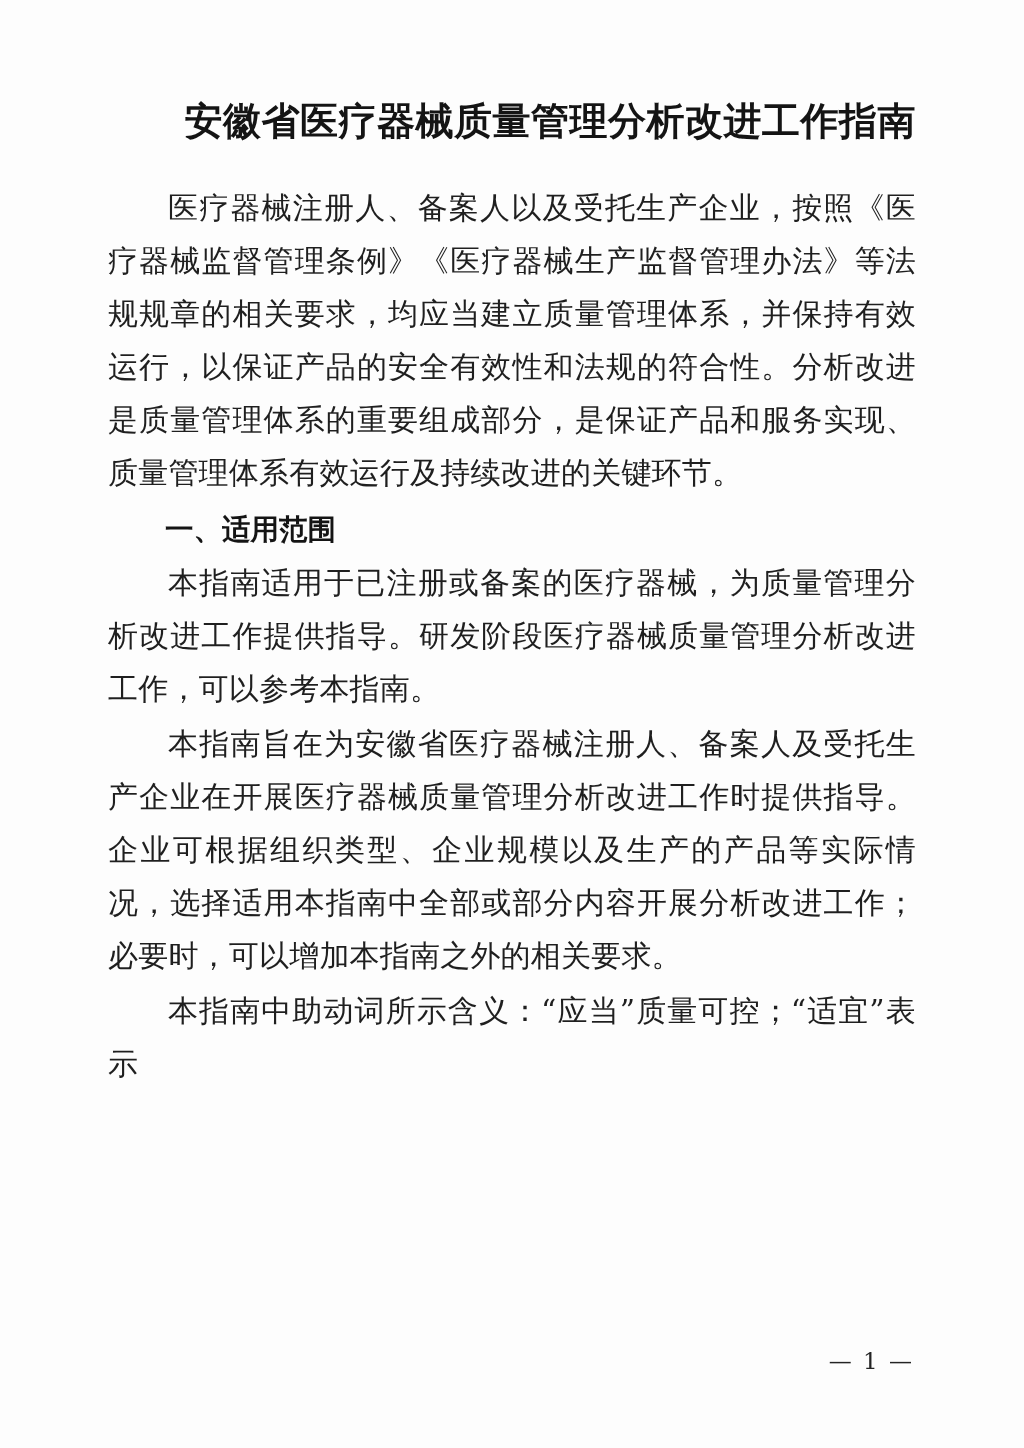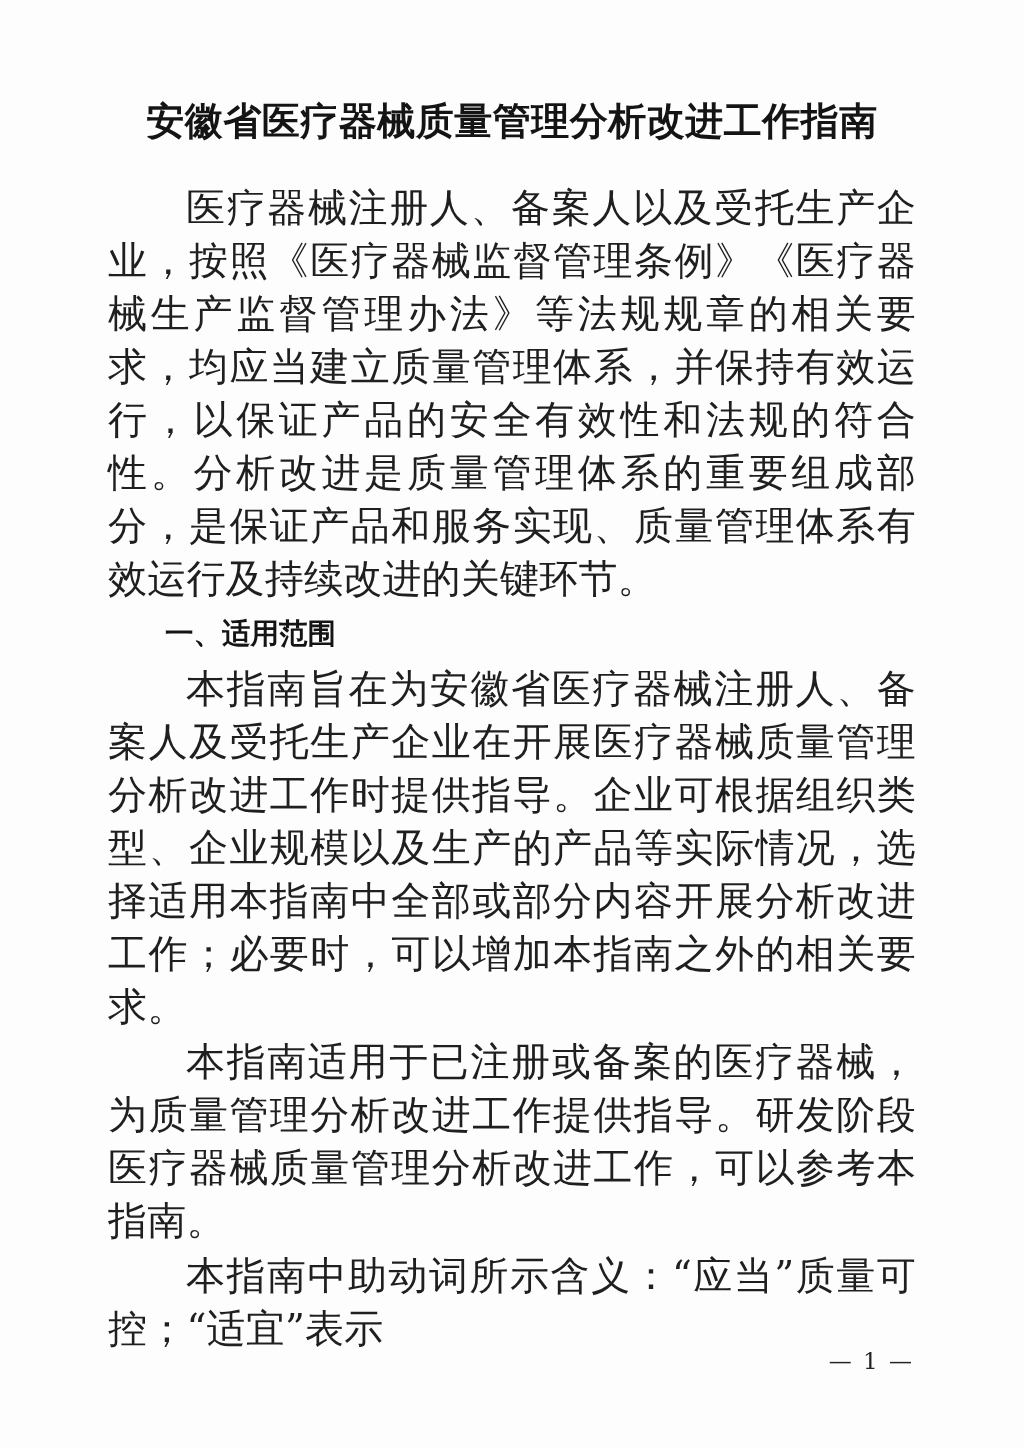--- a/index.html
+++ b/index.html
@@ -22,37 +22,37 @@
     position: absolute;
     left: 108px;
     top: 96px;
     width: 808px;
   }
   .doc-title {
     font-family: "DejaVu Sans", "Liberation Sans", sans-serif;
     font-weight: bold;
     font-size: 38px;
     line-height: 1.35;
-    text-align: center;
+    text-align: right;
     letter-spacing: 0.5px;
     margin: 0 0 34px 0;
     color: #141414;
   }
   .para {
-    font-size: 39px;
+    font-size: 30px;
     line-height: 53px;
     text-align: justify;
     text-justify: inter-ideograph;
     text-indent: 2em;
     margin: 0 0 2px 0;
     letter-spacing: 0.2px;
     color: #1f1f1f;
   }
   .heading {
-    font-family: Liberation Mono, monospace;
+    font-family: Liberation Sans, sans-serif;
     font-weight: bold;
     font-size: 28.5px;
     line-height: 53px;
     text-indent: 2em;
     margin: 4px 0 0 0;
     color: #141414;
   }
   .page-number {
     position: absolute;
     right: 110px;
@@ -69,22 +69,22 @@
 <div class="page">
   <div class="content">
 
     <h1 class="doc-title">安徽省医疗器械质量管理分析改进工作指南</h1>
 
     <p class="para">医疗器械注册人、备案人以及受托生产企业，按照《医疗器械监督管理条例》《医疗器械生产监督管理办法》等法规规章的相关要求，均应当建立质量管理体系，并保持有效运行，以保证产品的安全有效性和法规的符合性。分析改进是质量管理体系的重要组成部分，是保证产品和服务实现、质量管理体系有效运行及持续改进的关键环节。</p>
 
 
     <h2 class="heading">一、适用范围</h2>
 
+    <p class="para">本指南适用于已注册或备案的医疗器械，为质量管理分析改进工作提供指导。研发阶段医疗器械质量管理分析改进工作，可以参考本指南。</p>
+
     <p class="para">本指南旨在为安徽省医疗器械注册人、备案人及受托生产企业在开展医疗器械质量管理分析改进工作时提供指导。企业可根据组织类型、企业规模以及生产的产品等实际情况，选择适用本指南中全部或部分内容开展分析改进工作；必要时，可以增加本指南之外的相关要求。</p>
-
-    <p class="para">本指南适用于已注册或备案的医疗器械，为质量管理分析改进工作提供指导。研发阶段医疗器械质量管理分析改进工作，可以参考本指南。</p>
 
     <p class="para">本指南中助动词所示含义：“应当”质量可控；“适宜”表示</p>
 
   </div>
 
   <div class="page-number">— 1 —</div>
 </div>
 
 </body></html>

